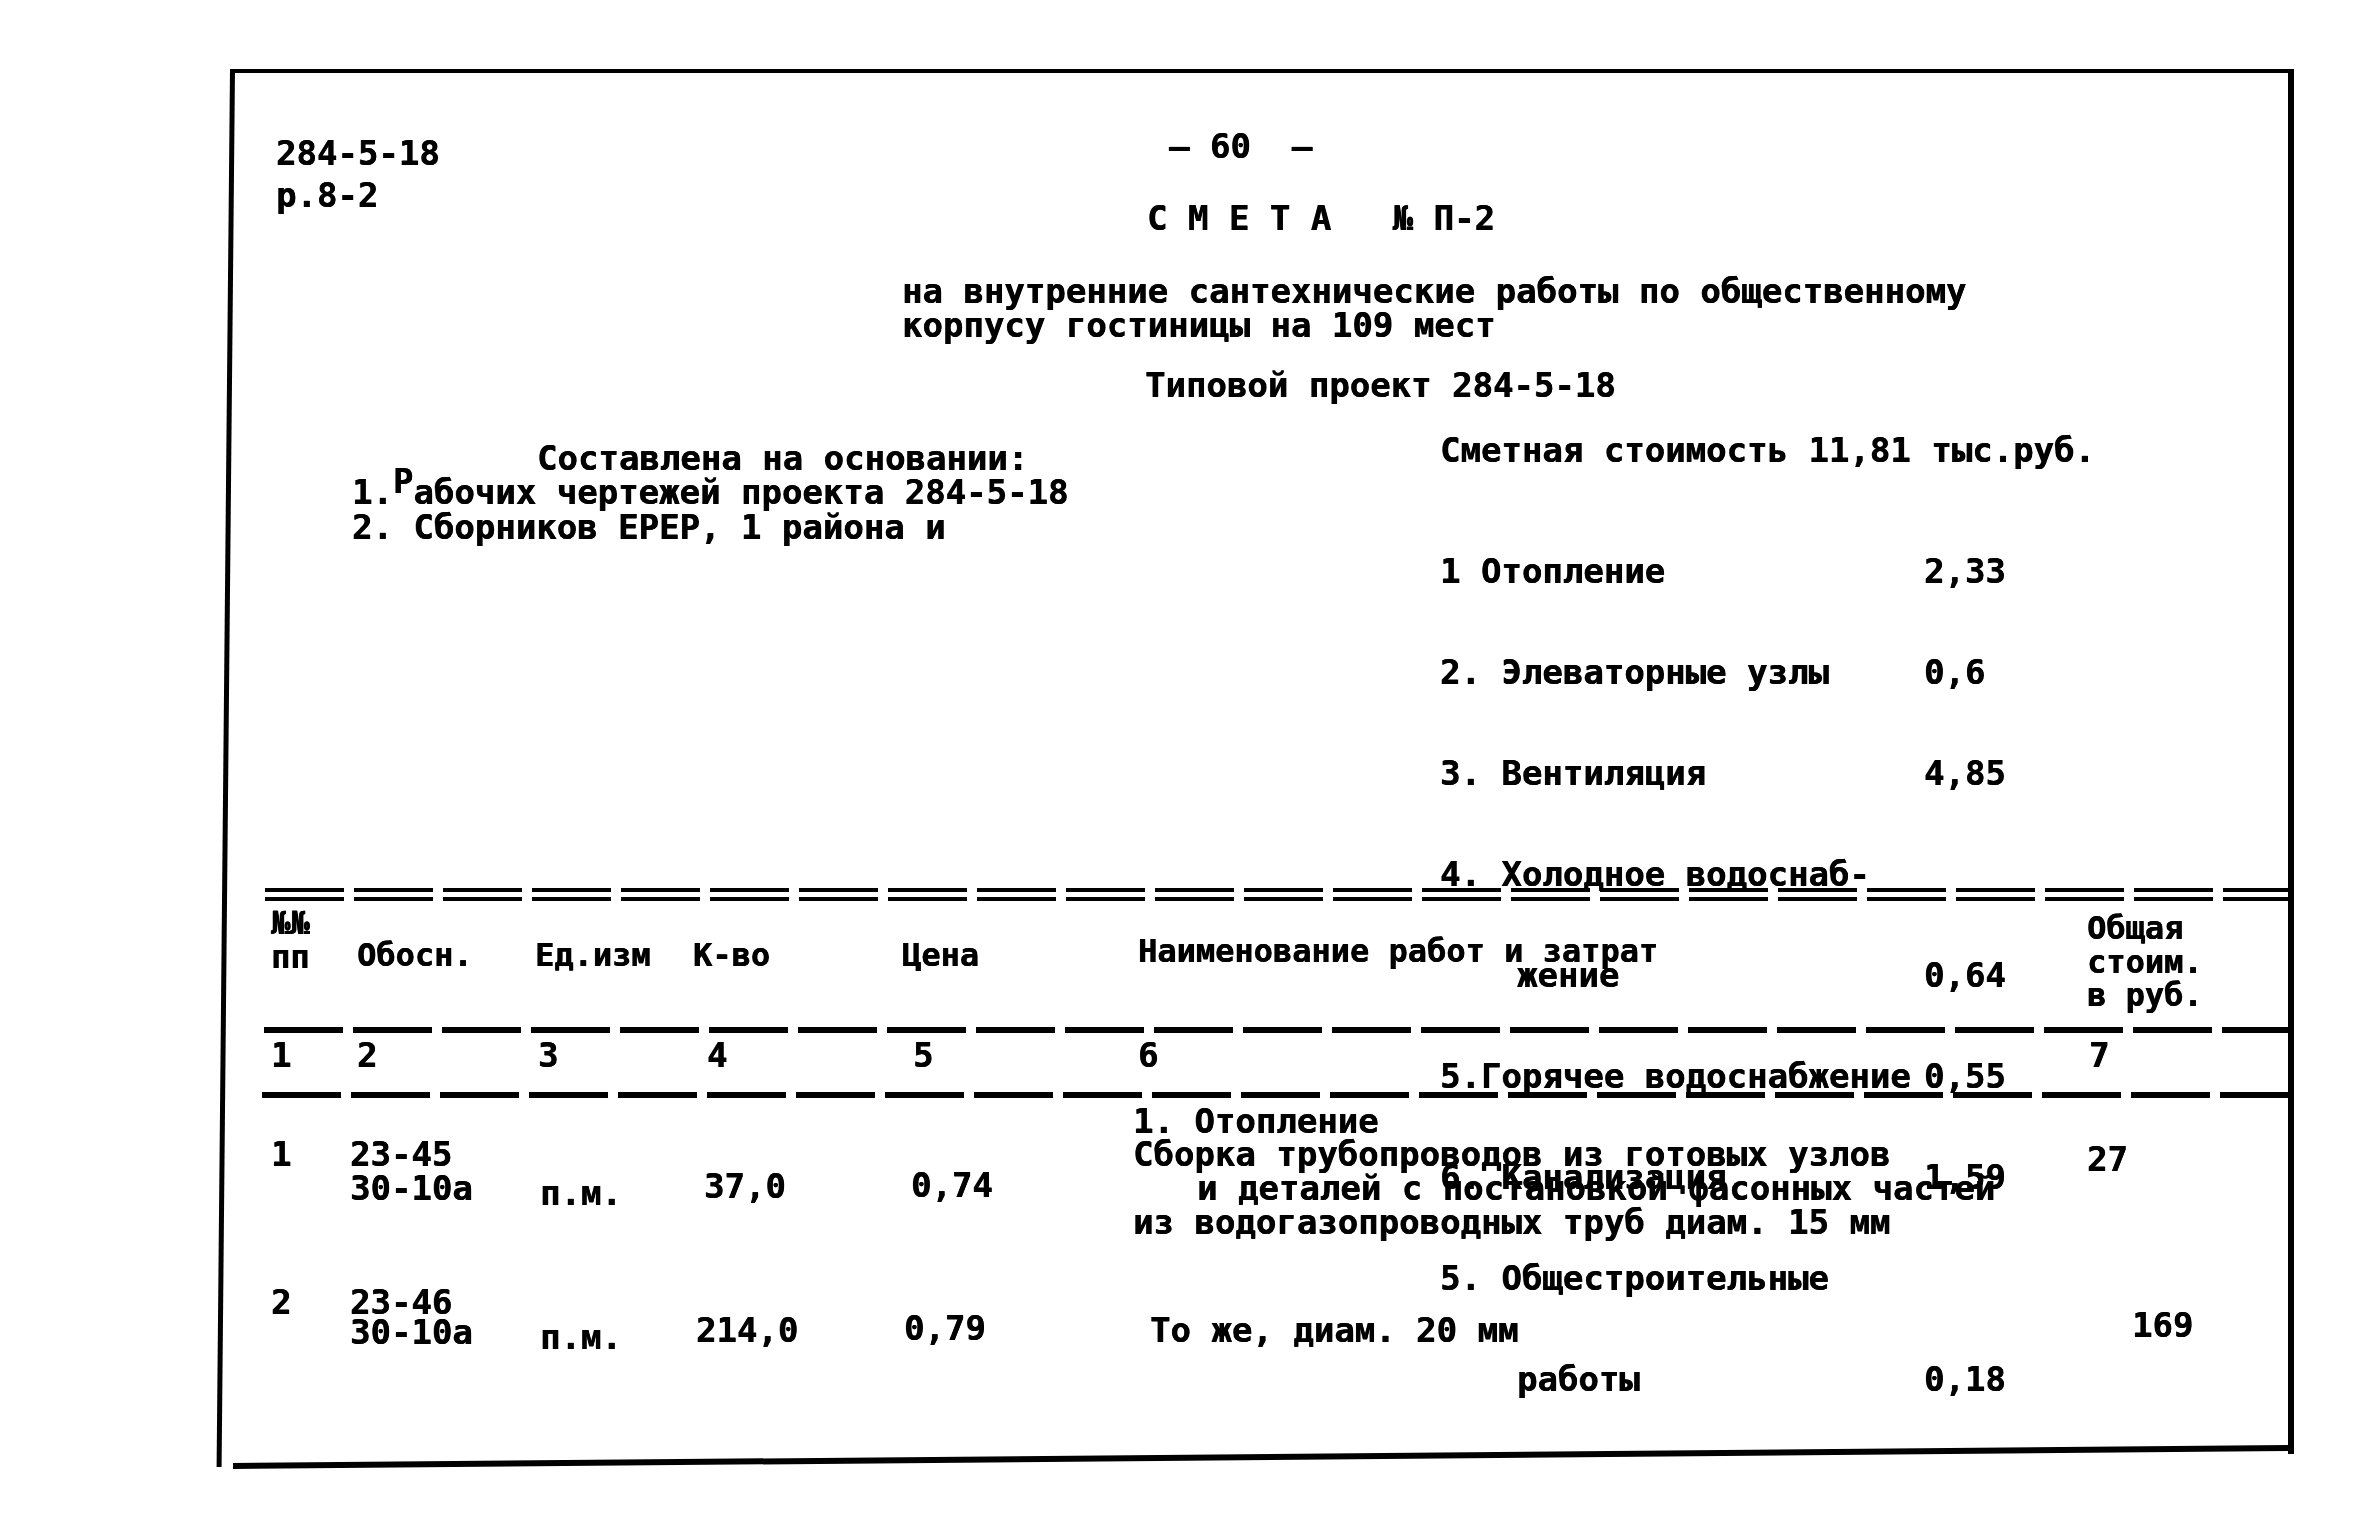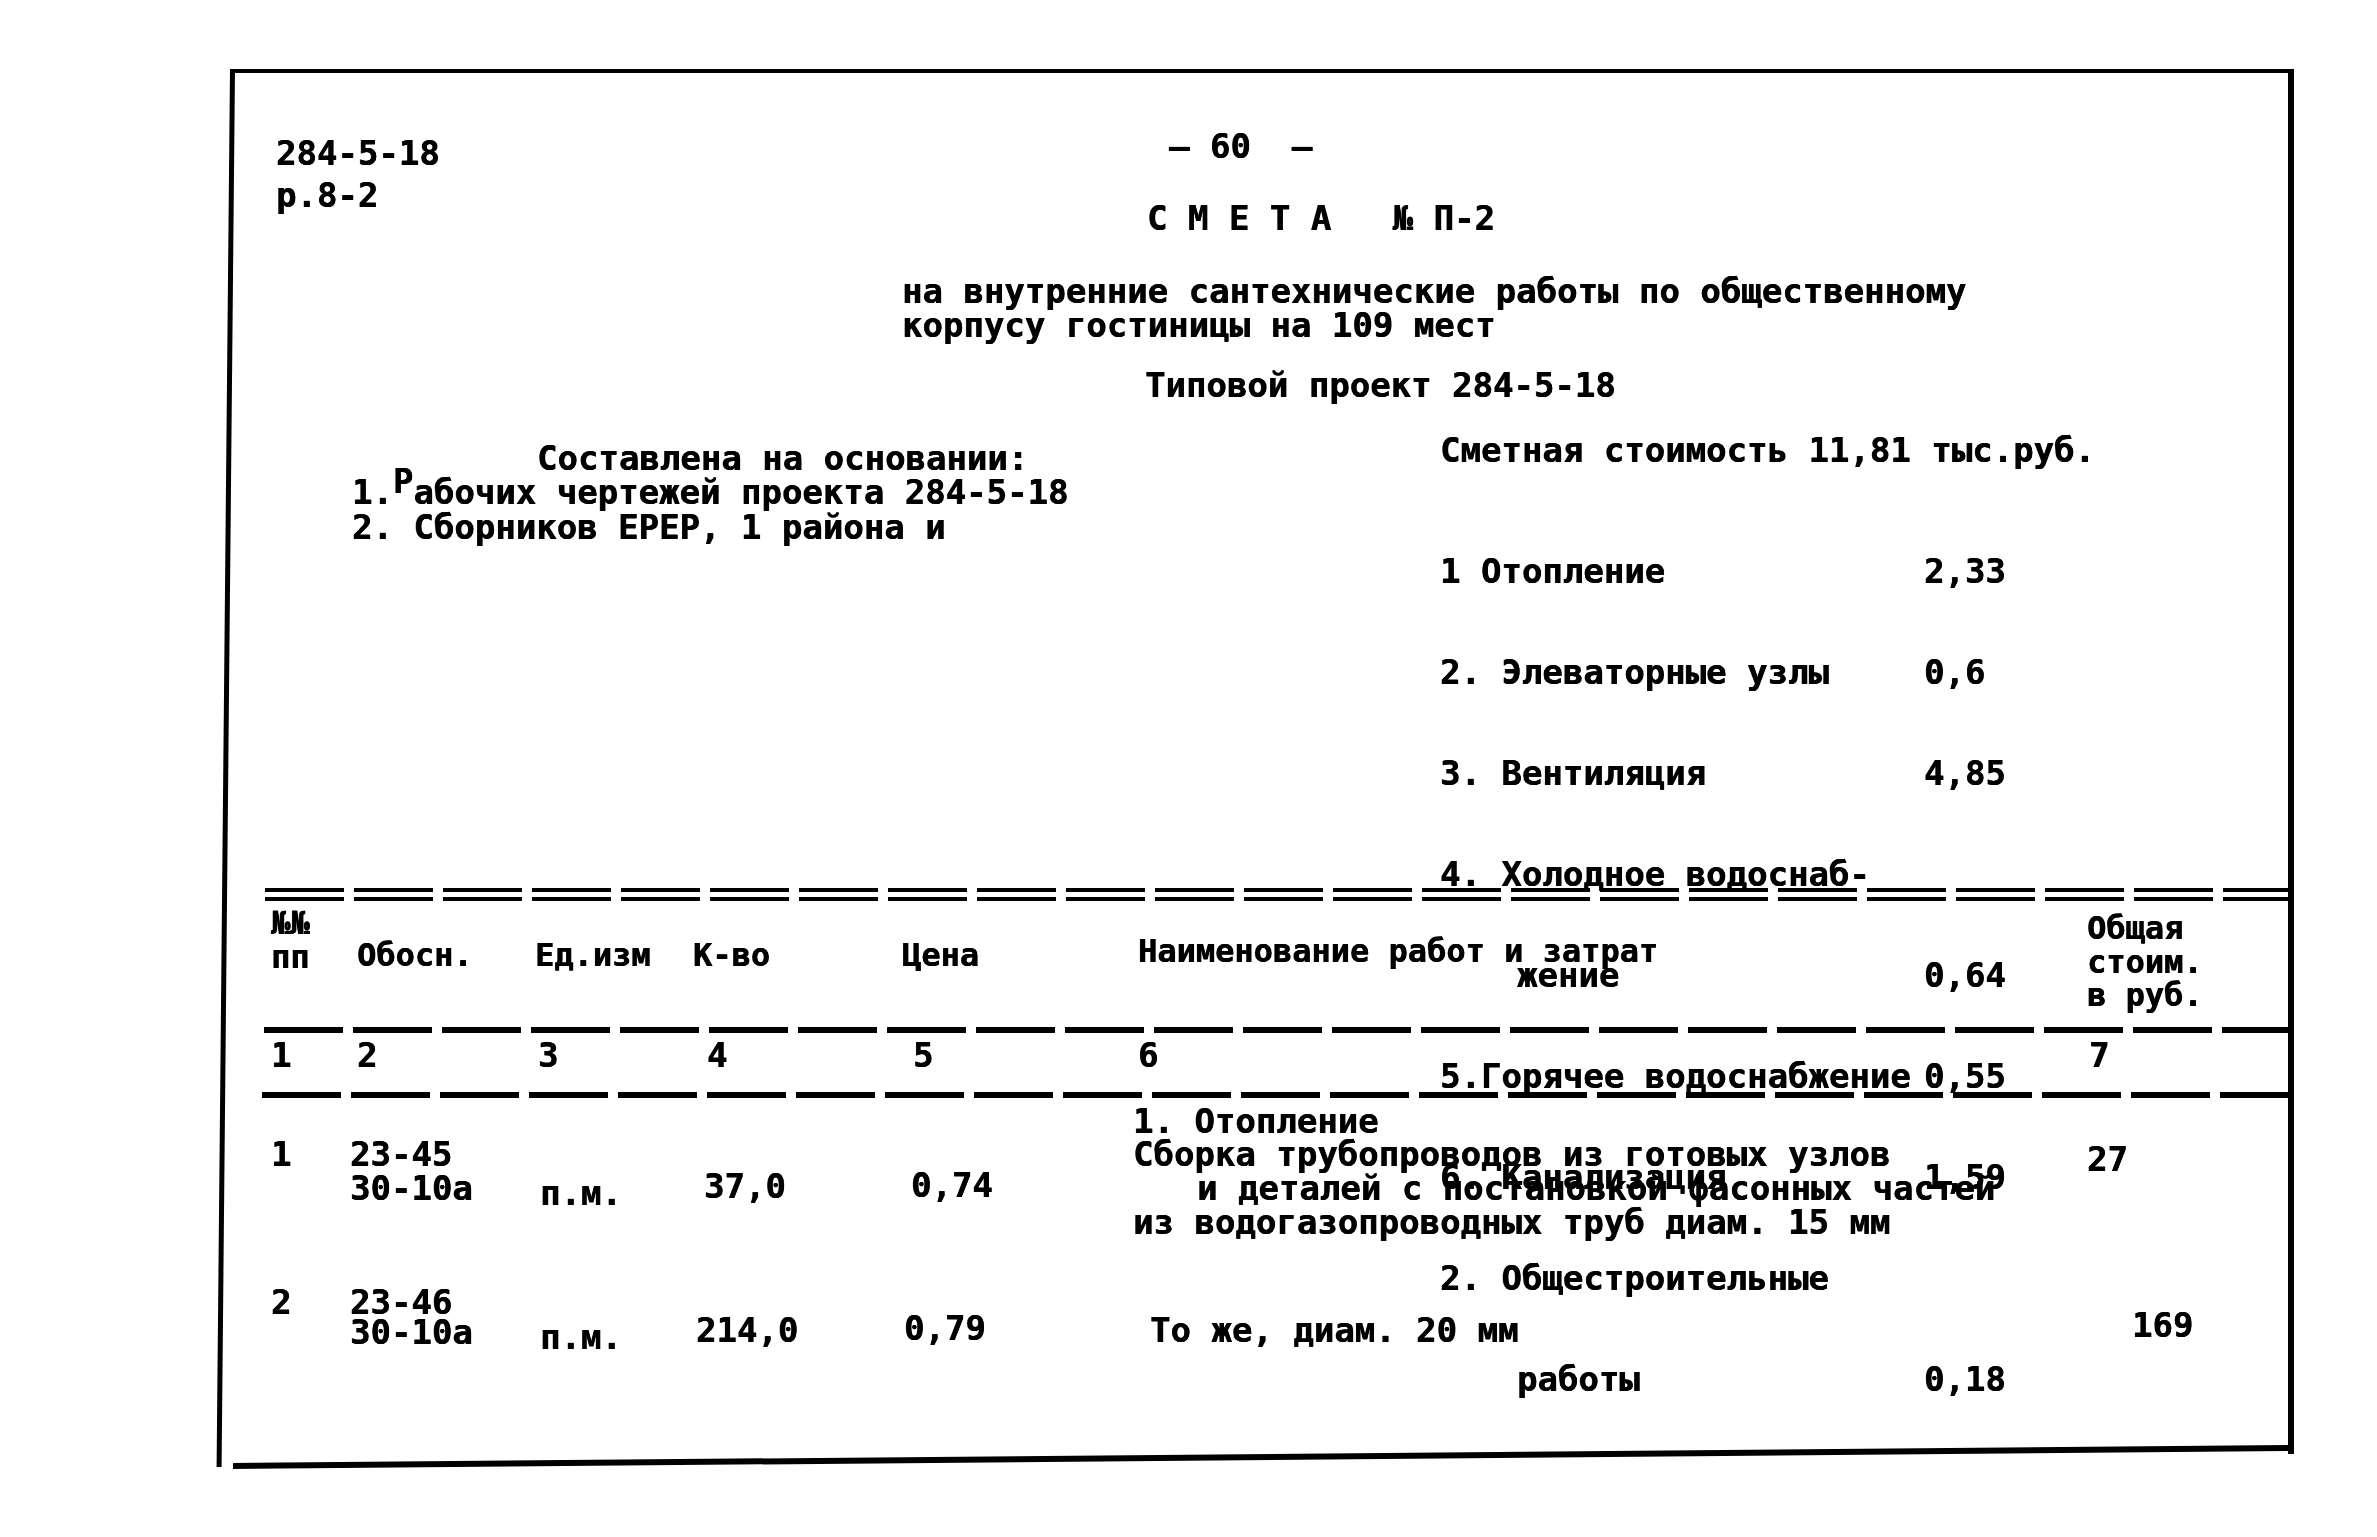--- a/index.html
+++ b/index.html
@@ -69,21 +69,21 @@
   <div class="t" style="left:1440px;top:433px;">Сметная стоимость 11,81 тыс.руб.</div>
 
   <div class="t" style="left:1440px;top:486px;width:777px;">
     <div class="cost-row"><span class="lbl">1 Отопление</span><span class="val">2,33</span></div>
     <div class="cost-row"><span class="lbl">2. Элеваторные узлы</span><span class="val">0,6</span></div>
     <div class="cost-row"><span class="lbl">3. Вентиляция</span><span class="val">4,85</span></div>
     <div class="cost-row"><span class="lbl">4. Холодное водоснаб-</span><span class="val"></span></div>
     <div class="cost-row ind"><span class="lbl">жение</span><span class="val">0,64</span></div>
     <div class="cost-row"><span class="lbl">5.Горячее водоснабжение</span><span class="val">0,55</span></div>
     <div class="cost-row"><span class="lbl">6. Канализация</span><span class="val">1,59</span></div>
-    <div class="cost-row"><span class="lbl">2. Общестроительные</span><span class="val"></span></div>
+    <div class="cost-row"><span class="lbl">5. Общестроительные</span><span class="val"></span></div>
     <div class="cost-row ind"><span class="lbl">работы</span><span class="val">0,18</span></div>
     
   </div>
 
   <div class="dash" style="left:265px;top:888px;width:2024px;height:3.5px;"></div>
   <div class="dash" style="left:265px;top:897px;width:2024px;height:4.2px;"></div>
   <div class="dash" style="left:264px;top:1027px;width:2025px;height:6.4px;"></div>
   <div class="dash" style="left:262px;top:1092px;width:2027px;height:6.4px;"></div>
 
   <div class="t sm" style="left:271px;top:907px;">№№</div>

